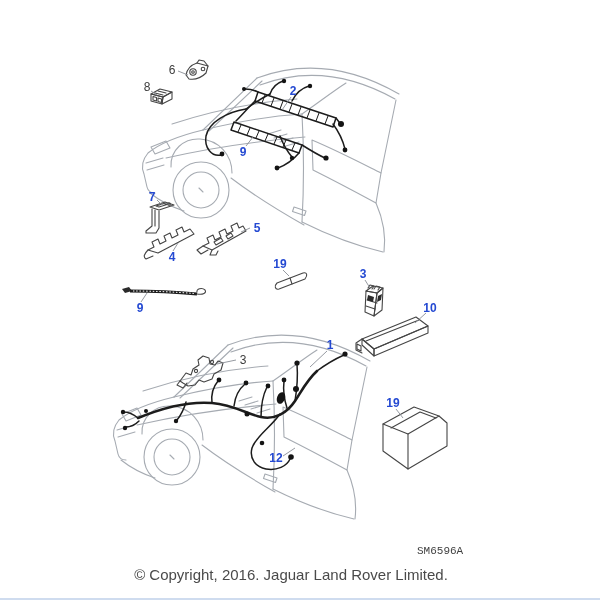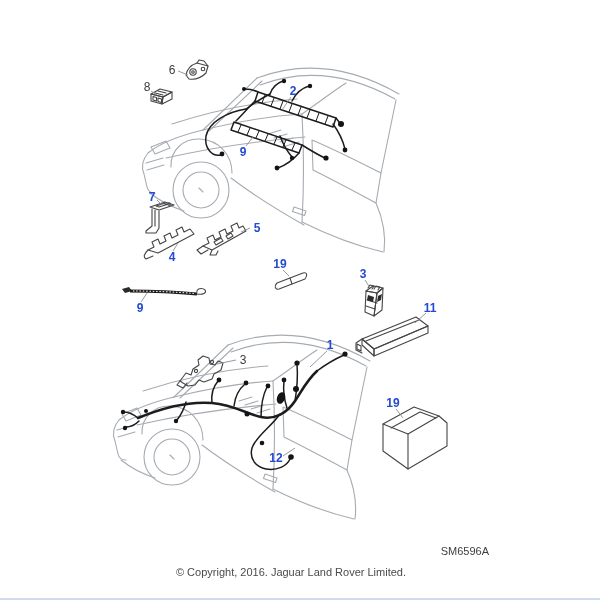--- a/index.html
+++ b/index.html
@@ -15,24 +15,24 @@
   .dot{fill:#141414;stroke:none;}
   .filldark{fill:#2a2a2a;stroke:none;}
   .co{position:absolute;transform:translate(-50%,-50%);font-weight:bold;font-size:12px;
       color:#2449d2;line-height:1;cursor:pointer;}
   .co.dark{color:#3c3c3c;font-weight:400;}
   #co-1{left:330px;top:345px}#co-2{left:293px;top:91px}#co-3{left:243px;top:360px}
   #co-4{left:172px;top:257px}#co-5{left:257px;top:228px}#co-6{left:172px;top:70px}
   #co-7{left:152px;top:197px}#co-8{left:147px;top:87px}#co-9{left:243px;top:152px}
   #co-10{left:276px;top:458px}#co-11{left:430px;top:308px}#co-12{left:140px;top:308px}
   #co-13{left:393px;top:403px}#co-14{left:363px;top:274px}#co-15{left:280px;top:264px}
-  #diagram-code{position:absolute;left:417px;top:545px;width:72px;text-align:right;
-      font-size:11px;color:#3f3f3f;}
+  #diagram-code{position:absolute;left:417px;top:545px;width:72px;text-align:left;
+      font-size:11px;color:#3f3f3f;font-family:Liberation Mono, monospace;}
   #copyright{position:absolute;left:0;top:566px;width:582px;text-align:center;
-      font-size:11px;color:#4a4a4a;}
+      font-size:15px;color:#4a4a4a;}
   #bottom-strip{position:absolute;left:0;bottom:0;width:600px;height:2px;background:#cfdcef;}
 </style>
 </head>
 <body>
 
 <div id="stage">
 
 <svg width="600" height="600" viewBox="0 0 600 600">
 
   <defs>
@@ -216,21 +216,21 @@
 <div class="co" id="co-1">1</div>
 <div class="co" id="co-2">2</div>
 <div class="co dark" id="co-3">3</div>
 <div class="co" id="co-4">4</div>
 <div class="co" id="co-5">5</div>
 <div class="co dark" id="co-6">6</div>
 <div class="co" id="co-7">7</div>
 <div class="co dark" id="co-8">8</div>
 <div class="co" id="co-9">9</div>
 <div class="co" id="co-10">12</div>
-<div class="co" id="co-11">11</div>
+<div class="co" id="co-11">10</div>
 <div class="co" id="co-12">9</div>
 <div class="co" id="co-13">19</div>
 <div class="co" id="co-14">3</div>
 <div class="co" id="co-15">19</div>
 
 <div id="diagram-code">SM6596A</div>
 <div id="copyright">© Copyright, 2016. Jaguar Land Rover Limited.</div>
 <div id="bottom-strip"></div>
 
 </div>

